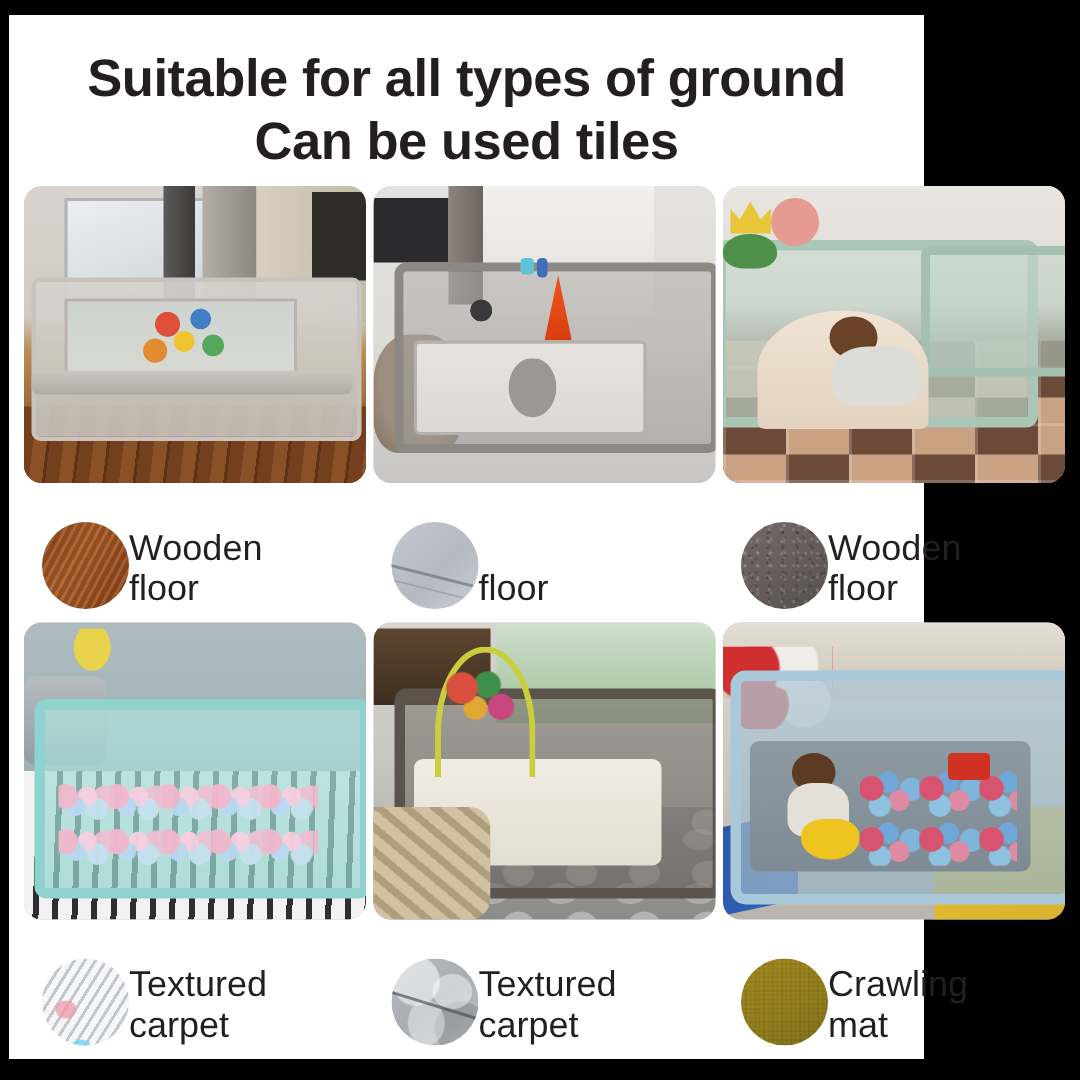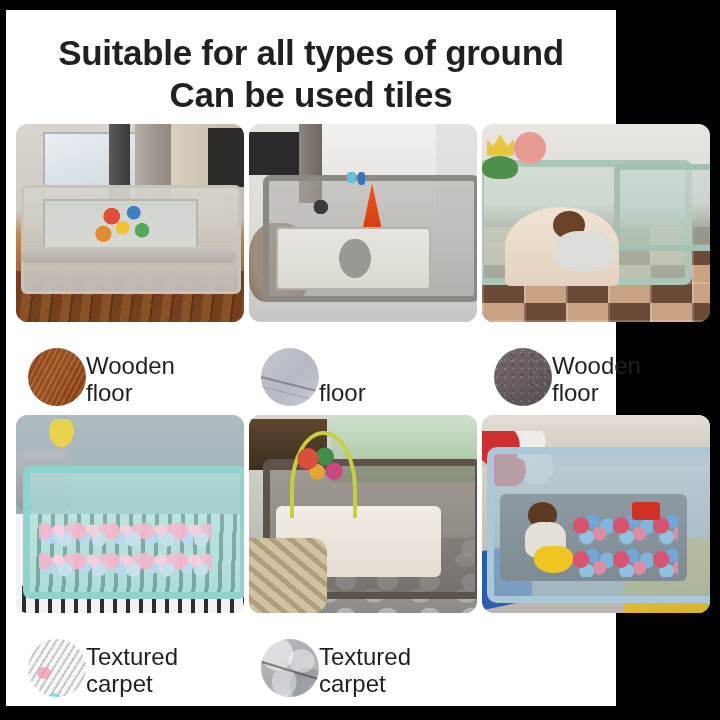--- a/index.html
+++ b/index.html
@@ -712,19 +712,28 @@
           <div class="cell">
             <div class="caption">
               <div class="swatch sw-carpet2"></div>
               <div class="caption-text">
                 <span>Textured</span><br>
                 <span>carpet</span>
               </div>
             </div>
           </div>
 
+          <div class="cell">
+            <div class="caption">
+              <div class="swatch sw-mat"></div>
+              <div class="caption-text">
+                <span>Crawling</span><br>
+                <span>mat</span>
+              </div>
+            </div>
+          </div>
 
         </div>
       </div>
 
     </div>
   </div>
 </div>
 
 </body></html>

